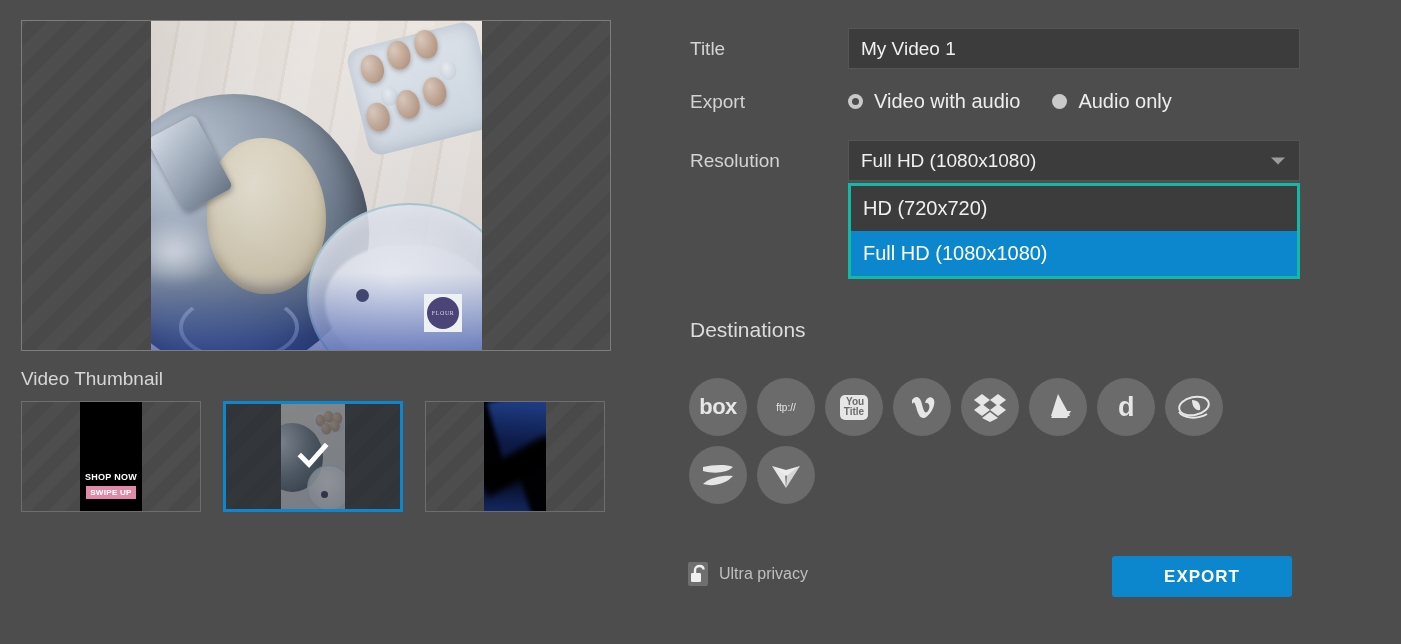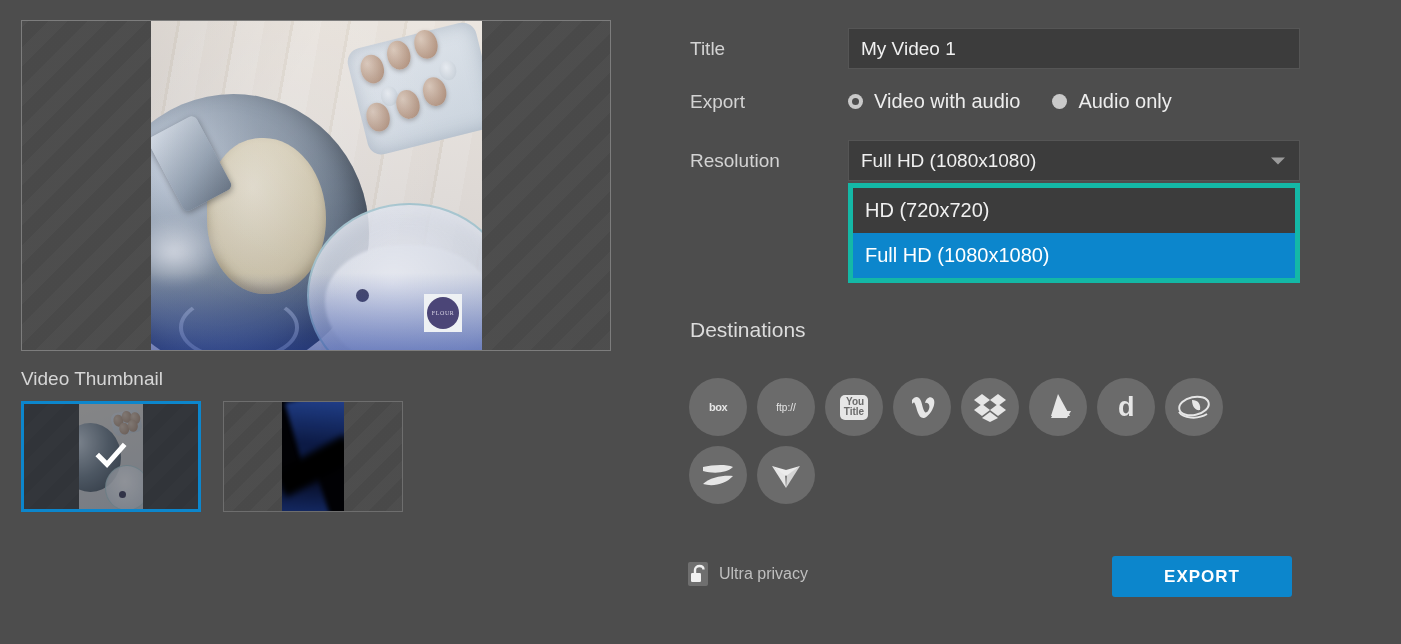--- a/index.html
+++ b/index.html
@@ -382,21 +382,21 @@
     border-left: 7px solid transparent;
     border-right: 7px solid transparent;
     border-top: 7px solid #9b9b9b;
   }
 
   #resolution-menu {
     position: absolute;
     left: 188px; top: 183px;
     width: 452px;
     background: #3c3c3c;
-    border: 5px solid #14b8a6;
+    border: 3px solid #14b8a6;
     z-index: 30;
   }
   .menu-item {
     height: 45px;
     display: flex;
     align-items: center;
     padding: 0 12px;
     color: #f0f0f0;
     font-size: 20px;
     cursor: pointer;
@@ -432,21 +432,21 @@
     background: #6b6b6b;
     display: flex;
     align-items: center;
     justify-content: center;
     cursor: pointer;
     overflow: hidden;
   }
   .dest-text {
     color: #e6e6e6;
     font-weight: bold;
-    font-size: 11px;
+    font-size: 22px;
     letter-spacing: -0.5px;
   }
   .dest-text.small {
     font-size: 10px;
     font-weight: normal;
     letter-spacing: 0;
   }
   .yt-box {
     background: #e6e6e6;
     color: #6b6b6b;
@@ -526,20 +526,27 @@
         <div class="flour-badge">
           <div class="flour-circle">FLOUR</div>
         </div>
       </div>
     </div>
 
     <div id="thumb-label">Video Thumbnail</div>
 
     <div id="thumb-row">
 
+      <div class="thumb">
+        <div class="thumb-inner">
+          <div class="t1-bg"></div>
+          <div class="t1-shop">SHOP NOW</div>
+          <div class="t1-swipe">SWIPE UP</div>
+        </div>
+      </div>
 
       <div class="thumb selected">
         <div class="thumb-inner">
           <div class="t2-scene">
             <div class="t2-bowl"></div>
             <div class="t2-eggs">
               <div class="t2-egg" style="left:6%; top:10%;"></div>
               <div class="t2-egg" style="left:36%; top:2%;"></div>
               <div class="t2-egg" style="left:64%; top:14%;"></div>
               <div class="t2-egg" style="left:20%; top:48%;"></div>

